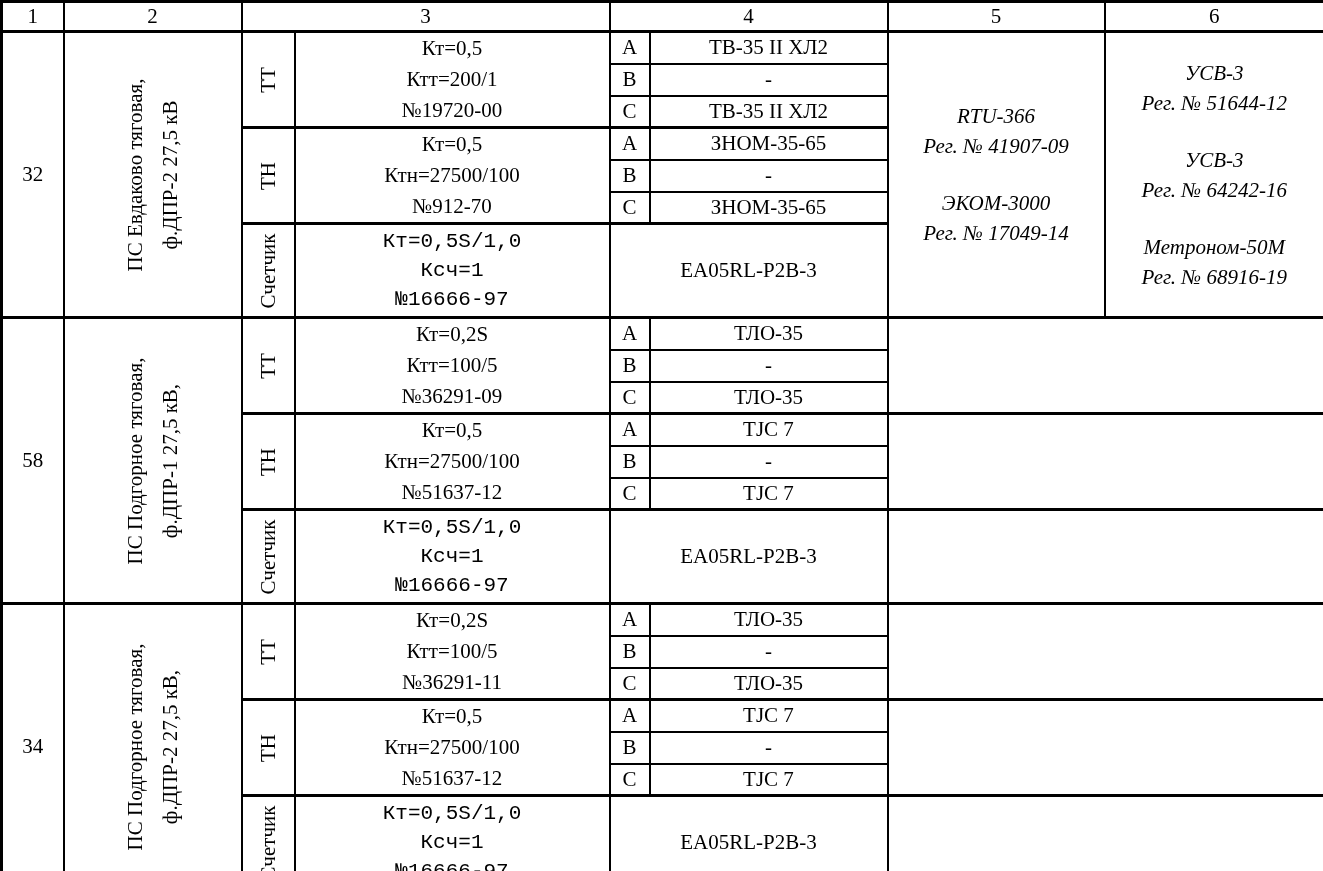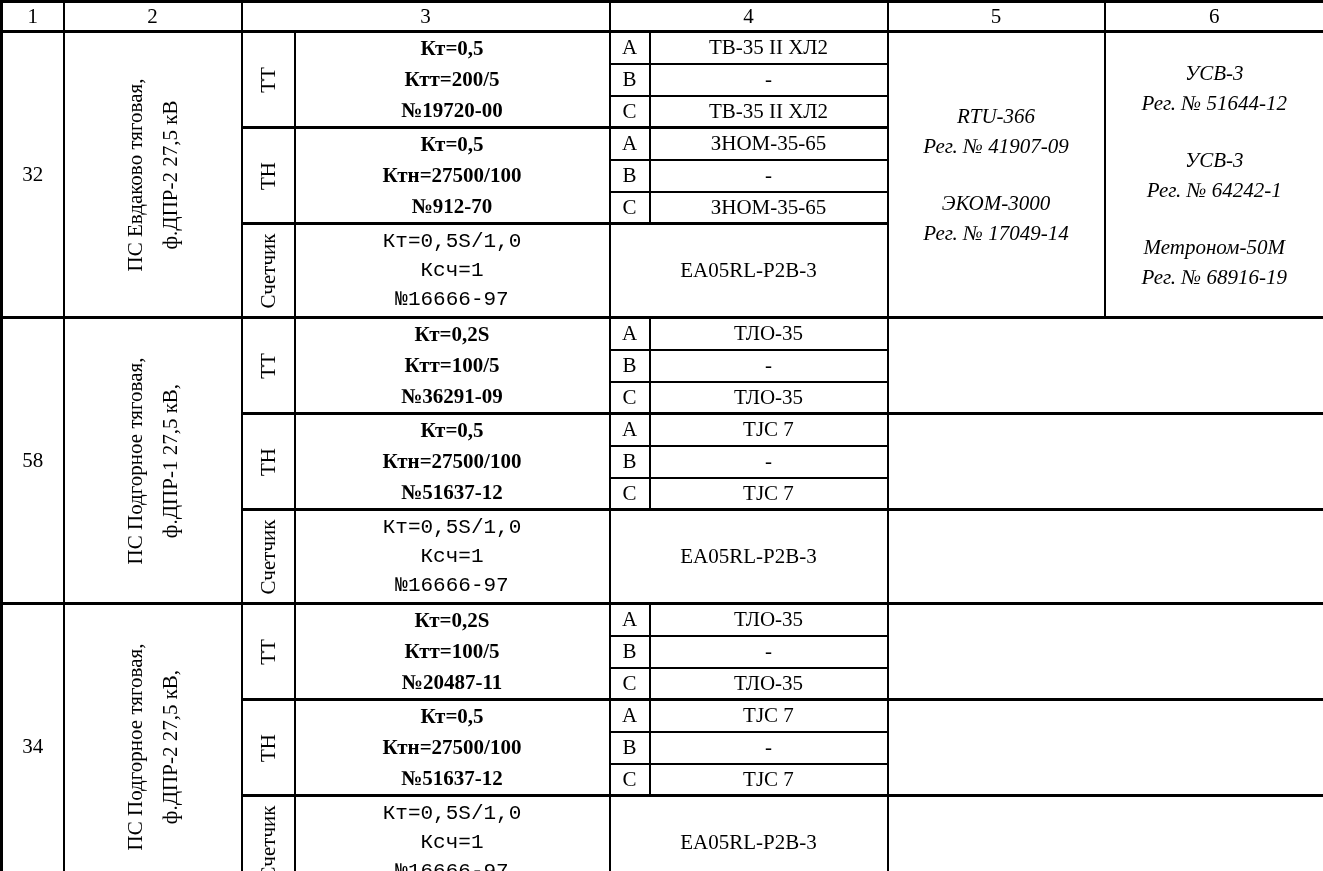--- a/index.html
+++ b/index.html
@@ -18,21 +18,21 @@
     border: 2px solid #000; padding: 0;
     text-align: center; vertical-align: middle;
     font-size: 21px; overflow: hidden;
   }
   tr.head { border-bottom: 3px solid #000; }
   tr.head td { height: 30px; }
   tbody.station { border-top: 3px solid #000; }
   tr.sect { border-top: 3px solid #000; }
   tr.phase { height: 31px; }
   tr.meterrow { height: 94px; }
-  td.params { line-height: 31px; font-weight: bold; }
+  td.params { line-height: 31px; }
   td.meterparams { line-height: 29px; font-family: Liberation Mono, monospace; }
   td.vert { position: relative; }
   .rot {
     position: absolute; left: 50%; top: 50%;
     transform: translate(-50%, -50%) rotate(-90deg);
     white-space: nowrap; text-align: center;
   }
   td.name .rot { line-height: 35px; }
   td.info { line-height: 30px; vertical-align: middle; font-style: italic; }
   td.info .entry + .entry { margin-top: 27px; }
@@ -70,21 +70,21 @@
         <div class="rot">
           <div>ПС Евдаково тяговая,</div>
           <div>ф.ДПР-2 27,5 кВ</div>
         </div>
       </td>
       <td rowspan="3" class="vert">
         <span class="rot">ТТ</span>
       </td>
       <td rowspan="3" class="params">
         <div>Кт=0,5</div>
-        <div>Ктт=200/5</div>
+        <div>Ктт=200/1</div>
         <div>№19720-00</div>
       </td>
       <td>A</td>
       <td>ТВ-35 II ХЛ2</td>
       <td rowspan="21" class="info">
         <div class="entry">
           <div>RTU-366</div>
           <div>Рег. № 41907-09</div>
         </div>
         <div class="entry">
@@ -92,21 +92,21 @@
           <div>Рег. № 17049-14</div>
         </div>
       </td>
       <td rowspan="21" class="info">
         <div class="entry">
           <div>УСВ-3</div>
           <div>Рег. № 51644-12</div>
         </div>
         <div class="entry">
           <div>УСВ-3</div>
-          <div>Рег. № 64242-1</div>
+          <div>Рег. № 64242-16</div>
         </div>
         <div class="entry">
           <div>Метроном-50М</div>
           <div>Рег. № 68916-19</div>
         </div>
       </td>
     </tr>
     <tr class="phase">
       <td>B</td>
       <td>-</td>
@@ -217,21 +217,21 @@
           <div>ПС Подгорное тяговая,</div>
           <div>ф.ДПР-2 27,5 кВ,</div>
         </div>
       </td>
       <td rowspan="3" class="vert">
         <span class="rot">ТТ</span>
       </td>
       <td rowspan="3" class="params">
         <div>Кт=0,2S</div>
         <div>Ктт=100/5</div>
-        <div>№20487-11</div>
+        <div>№36291-11</div>
       </td>
       <td>A</td>
       <td>ТЛО-35</td>
     </tr>
     <tr class="phase">
       <td>B</td>
       <td>-</td>
     </tr>
     <tr class="phase">
       <td>C</td>

